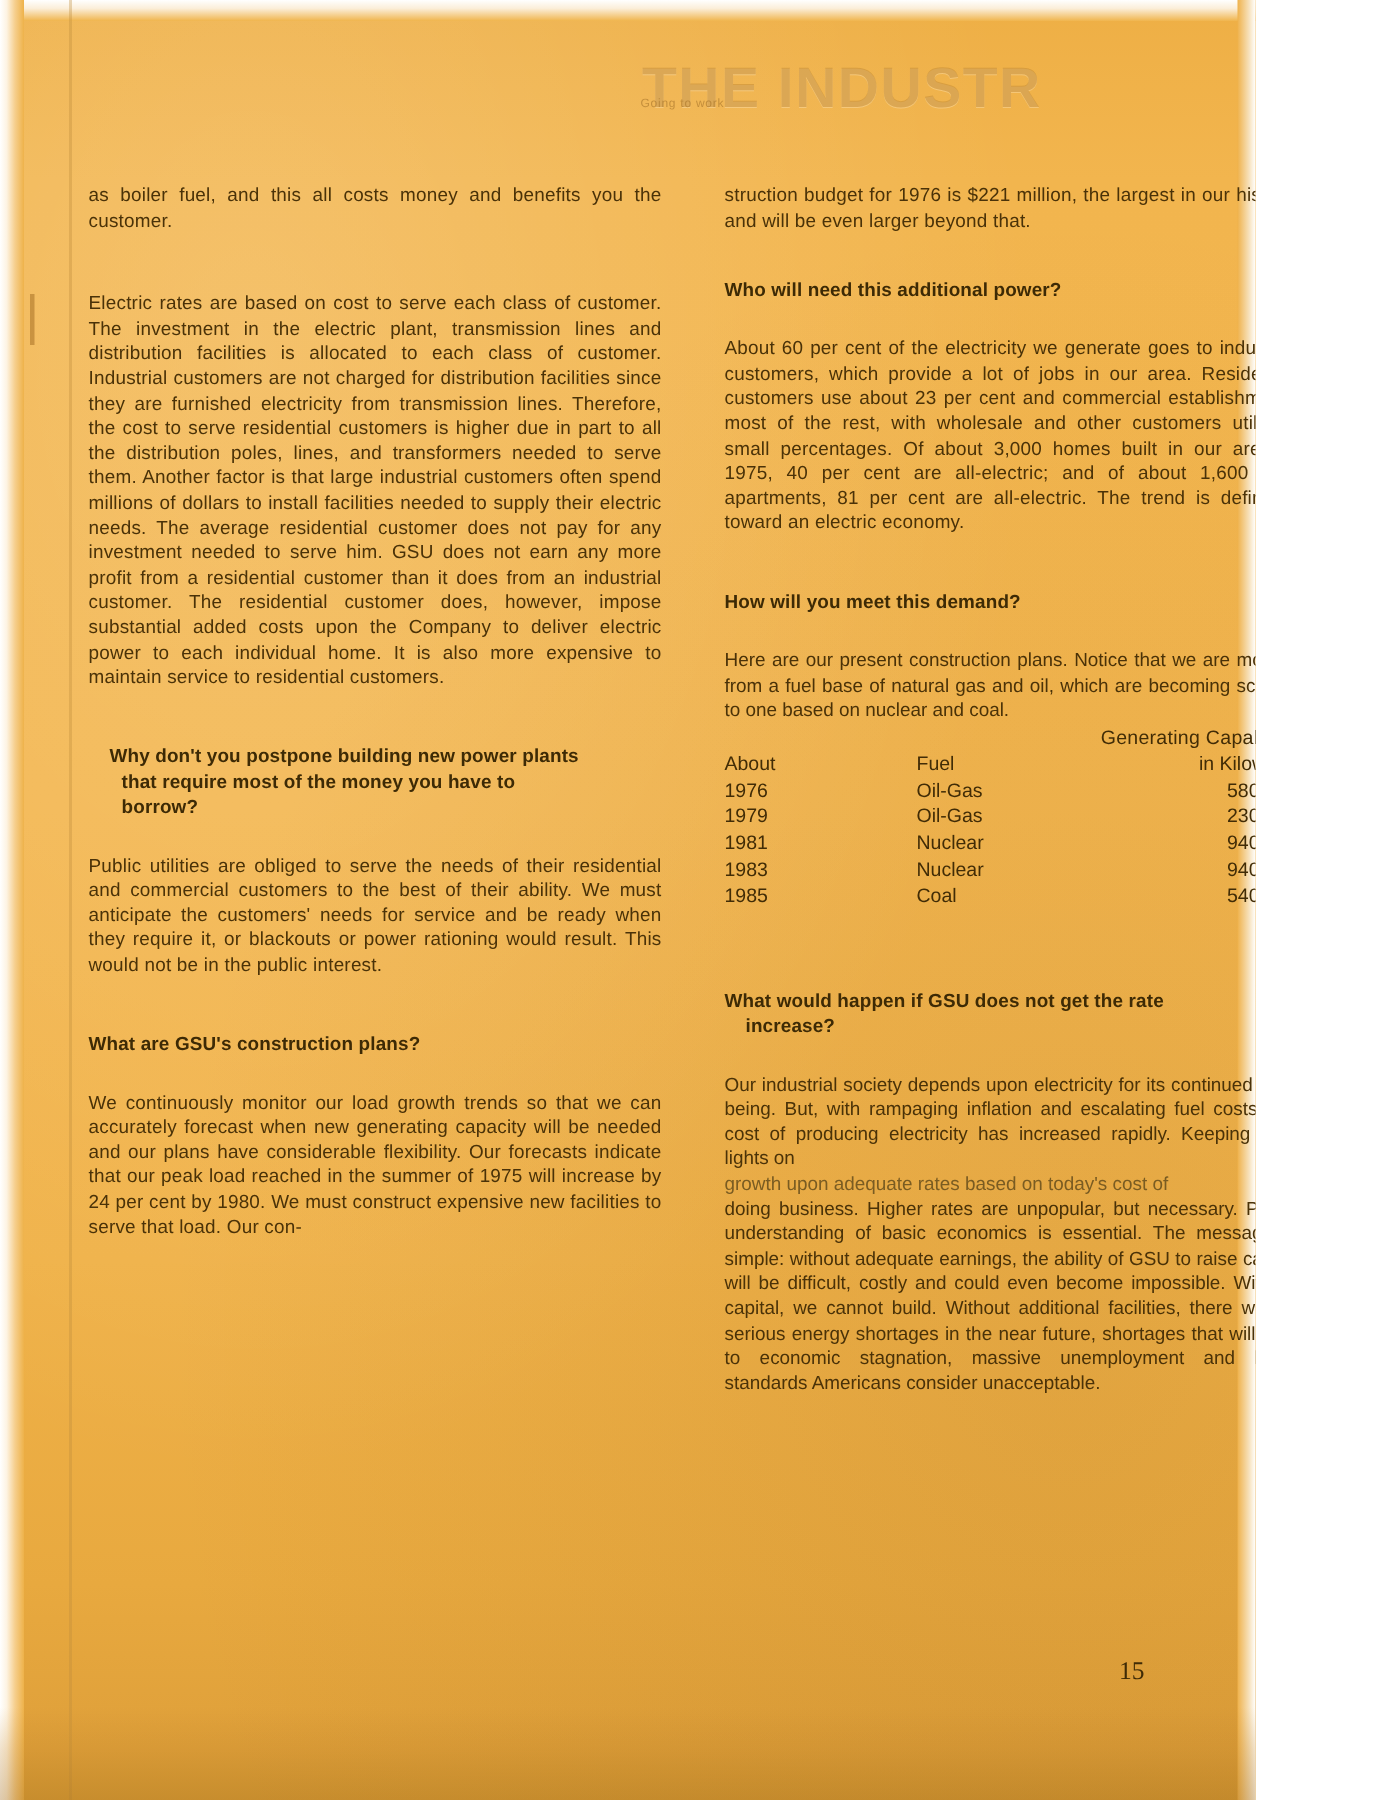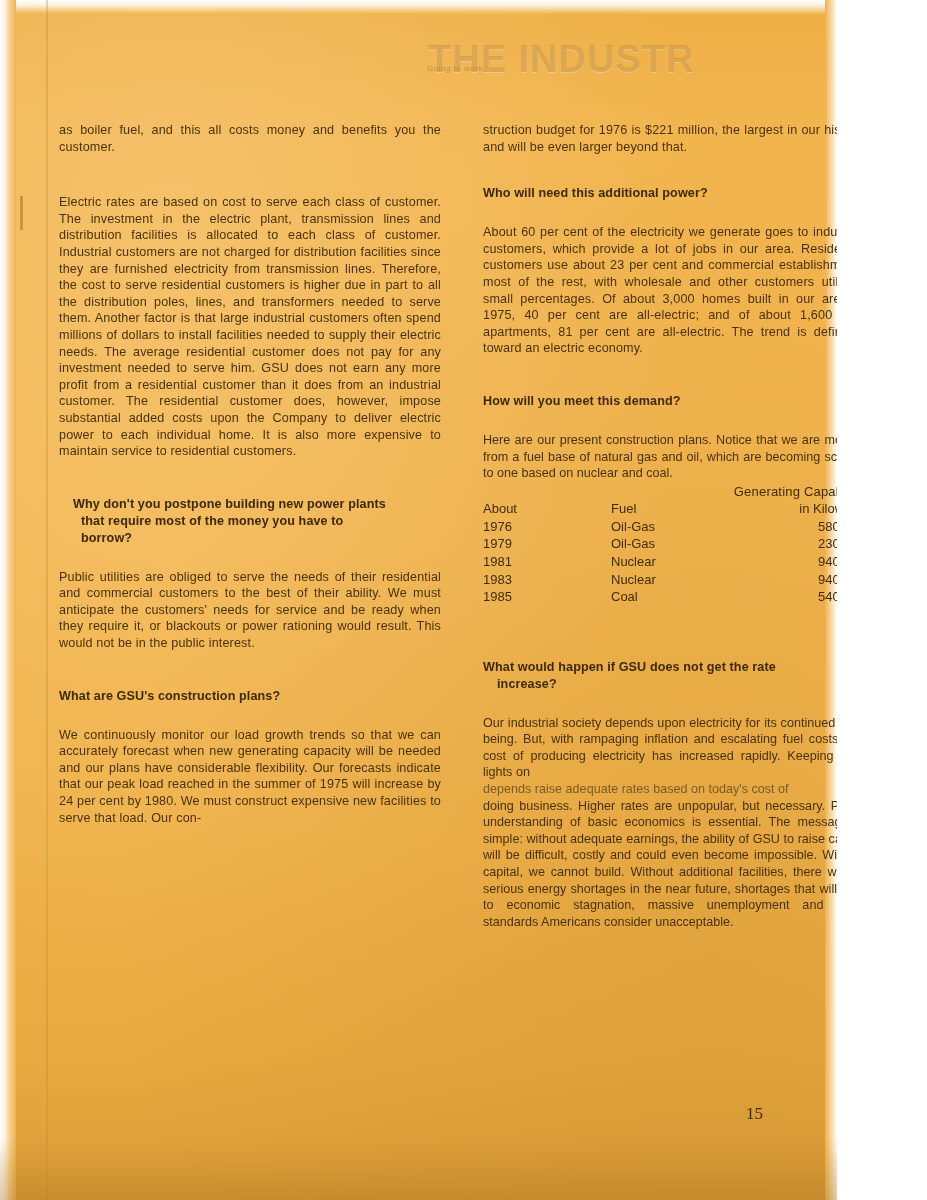--- a/index.html
+++ b/index.html
@@ -265,21 +265,21 @@
           </table>
         </div>
 
         <div class="gap-l"></div>
         <div class="q">
           <span>What would happen if GSU does not get the rate</span>
           <span class="ind2">increase?</span>
         </div>
         <div class="gap-s"></div>
         <p>Our industrial society depends upon electricity for its continued well-being. But, with rampaging inflation and escalating fuel costs, the cost of producing electricity has increased rapidly. Keeping your lights on</p>
-        <p class="faded">depends raise adequate rates based on today's cost of</p>
+        <p class="faded">growth upon adequate rates based on today's cost of</p>
         <p>doing business. Higher rates are unpopular, but necessary. Public understanding of basic economics is essential. The message is simple: without adequate earnings, the ability of GSU to raise capital will be difficult, costly and could even become impossible. Without capital, we cannot build. Without additional facilities, there will be serious energy shortages in the near future, shortages that will lead to economic stagnation, massive unemployment and living standards Americans consider unacceptable.</p>
       </div>
 
     </div>
   </div>
 
   <div class="botshade"></div>
   <div class="pageno">15</div>
 </div>
 

